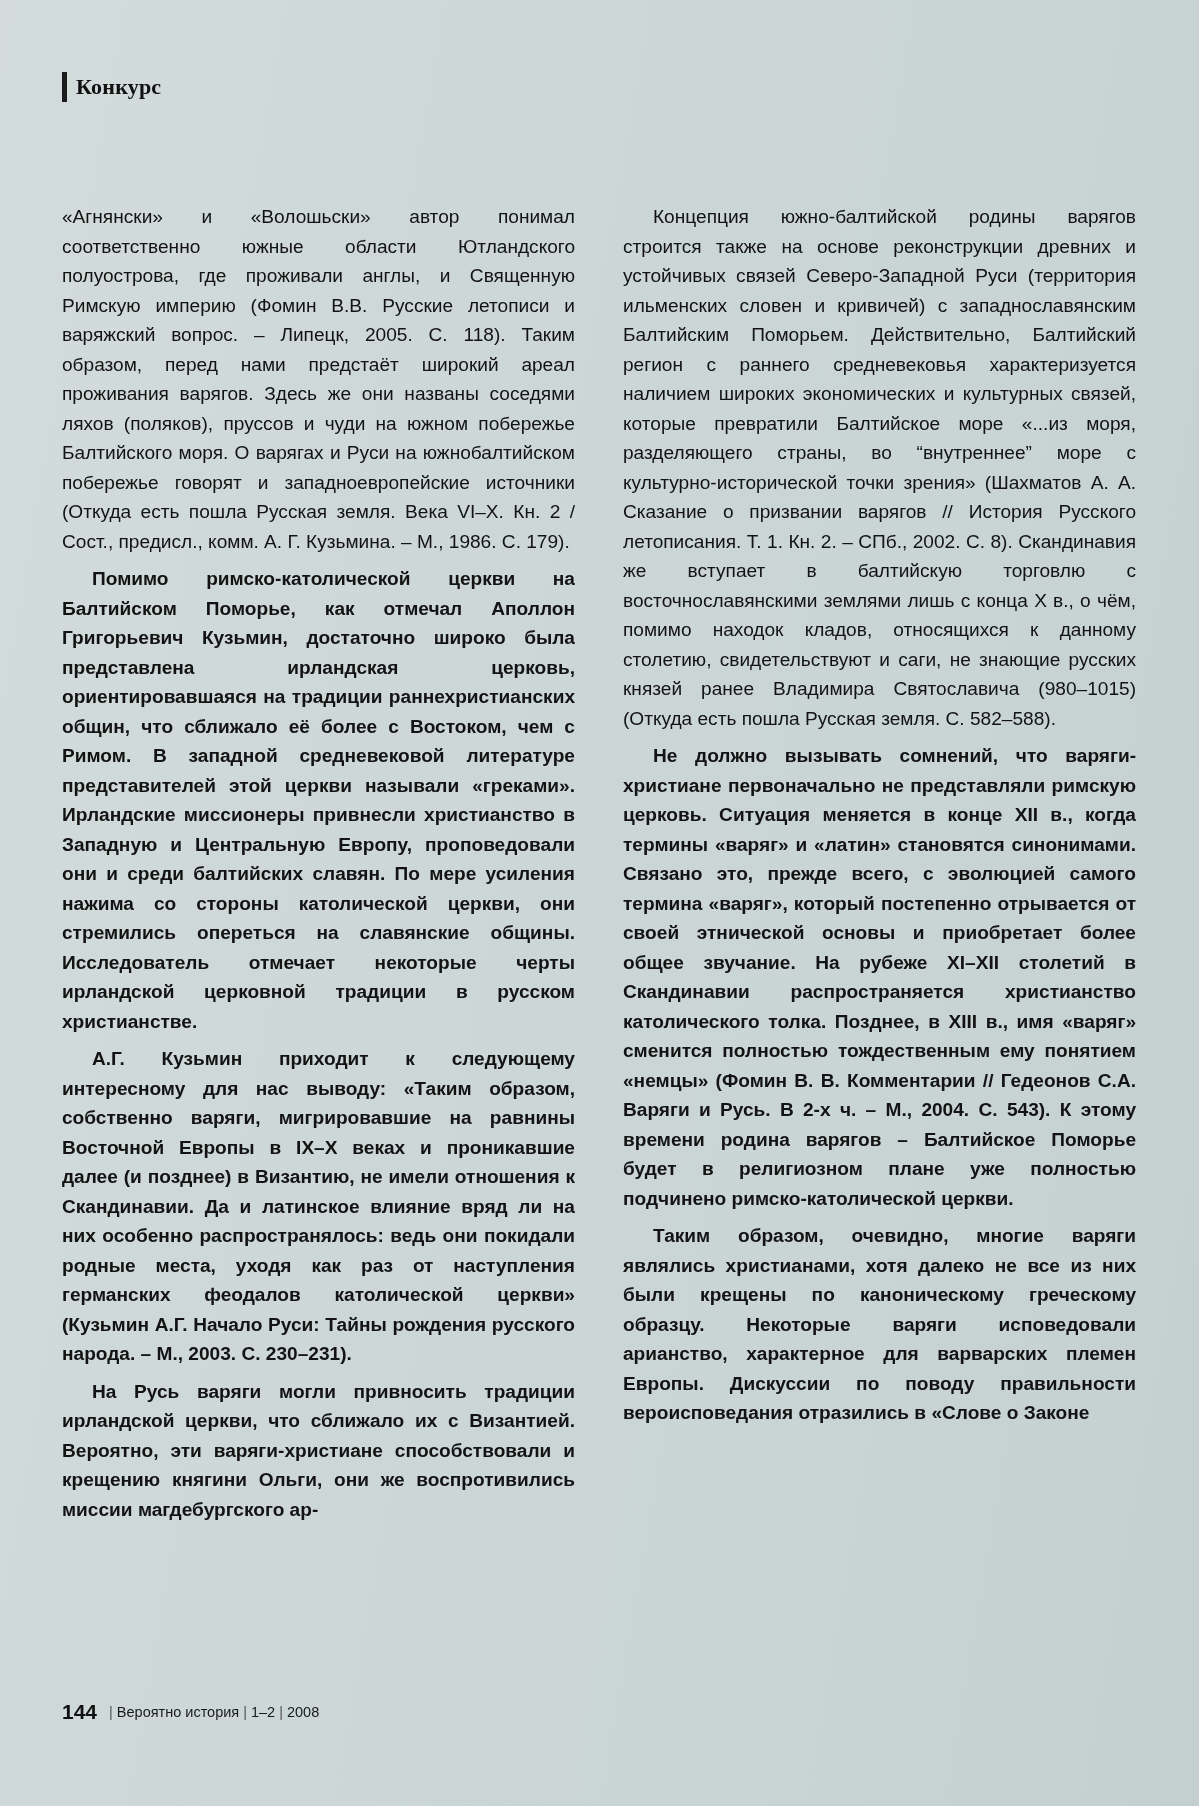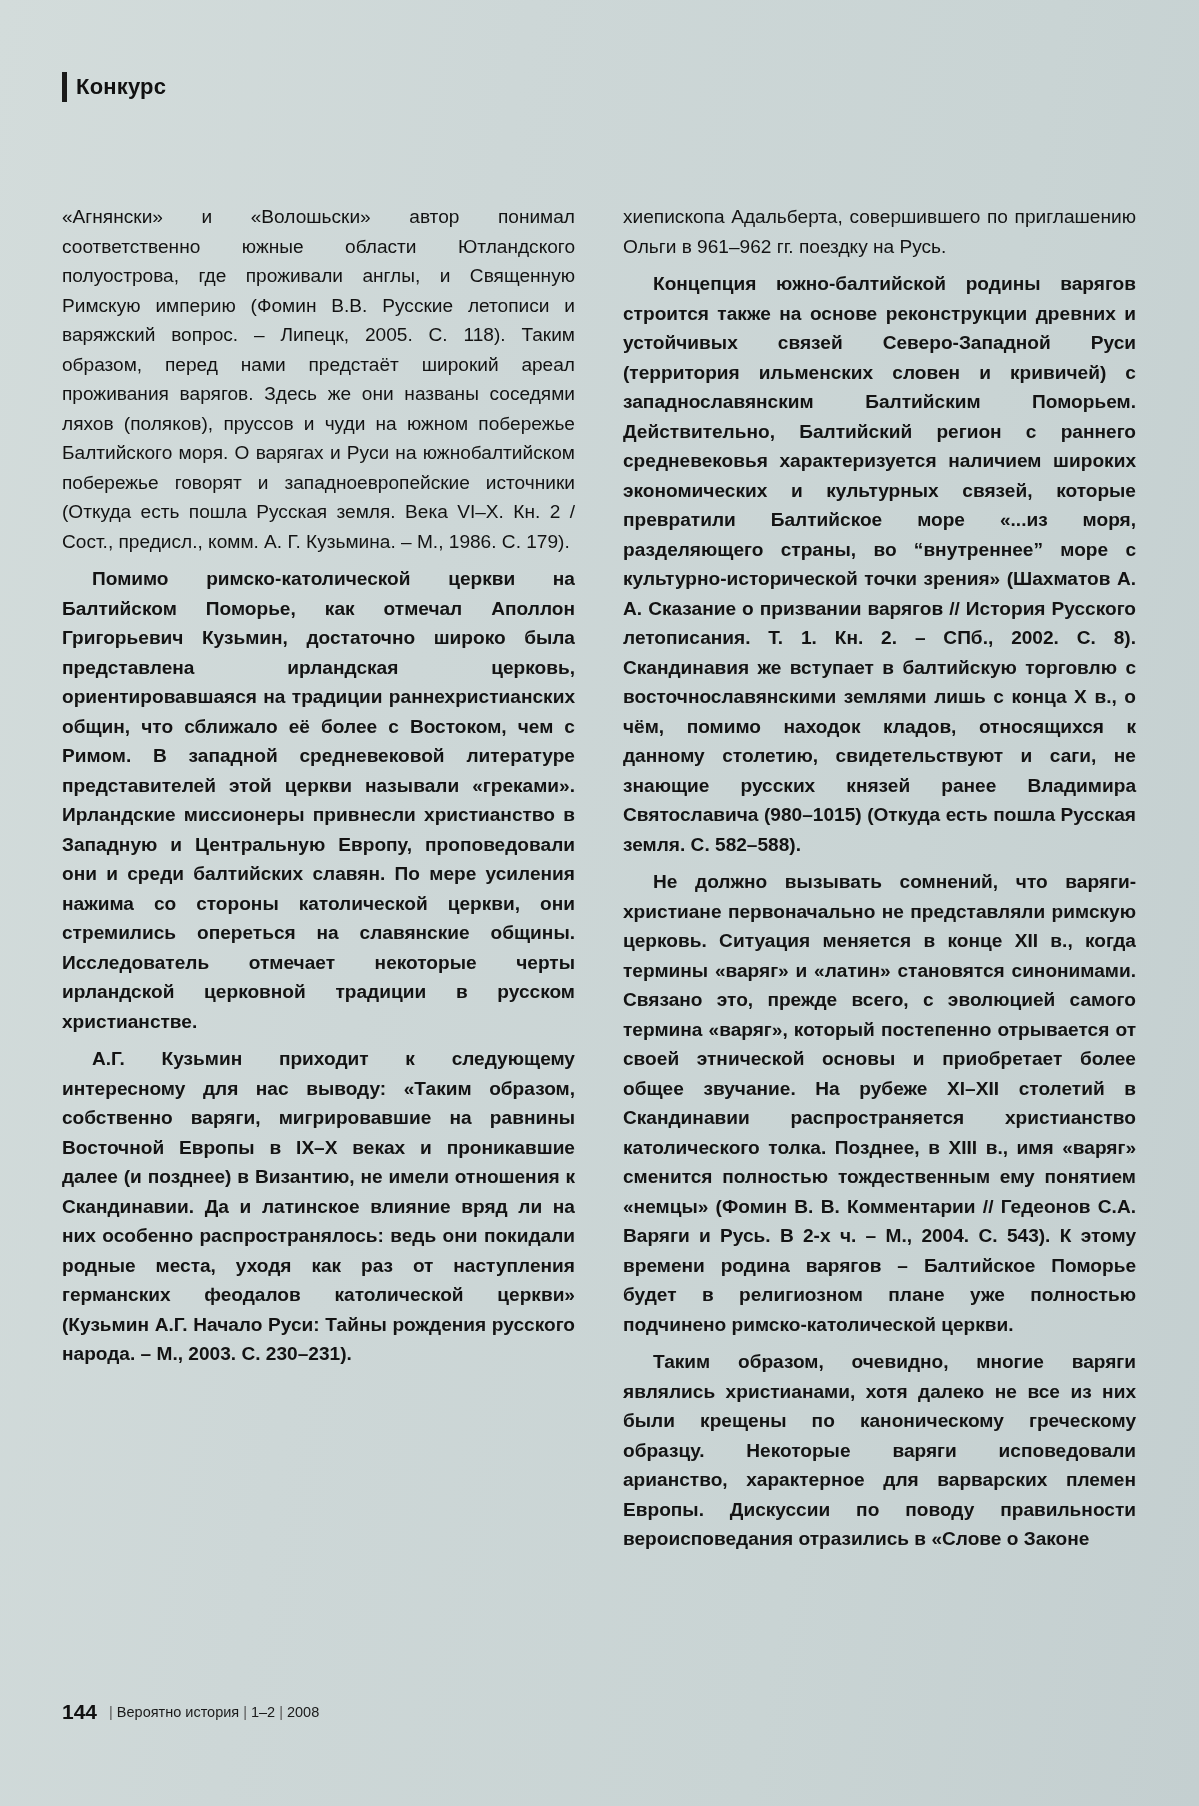--- a/index.html
+++ b/index.html
@@ -30,20 +30,21 @@
     height: 1690px;
   }
 
   
   .header {
     position: absolute;
     left: 0;
     top: 10px;
     display: flex;
     align-items: center;
+    font-family: Liberation Serif, serif;
   }
   .header-bar {
     width: 5px;
     height: 30px;
     background: #1b1b1b;
     margin-right: 9px;
   }
   .header-title {
     font-size: 22px;
     font-weight: bold;
@@ -111,24 +112,24 @@
       <div class="header-bar"></div>
       <div class="header-title">Конкурс</div>
     </div>
 
     <div class="columns">
 
       <div class="col">
         <p>«Агнянски» и «Волошьски» автор понимал соответственно южные области Ютландского полуострова, где проживали англы, и Священную Римскую империю (Фомин В.В. Русские летописи и варяжский вопрос. – Липецк, 2005. С. 118). Таким образом, перед нами предстаёт широкий ареал проживания варягов. Здесь же они названы соседями ляхов (поляков), пруссов и чуди на южном побережье Балтийского моря. О варягах и Руси на южнобалтийском побережье говорят и западноевропейские источники (Откуда есть пошла Русская земля. Века VI–X. Кн. 2 / Сост., предисл., комм. А. Г. Кузьмина. – М., 1986. С. 179).</p>
         <p class="indent">Помимо римско-католической церкви на Балтийском Поморье, как отмечал Аполлон Григорьевич Кузьмин, достаточно широко была представлена ирландская церковь, ориентировавшаяся на традиции раннехристианских общин, что сближало её более с Востоком, чем с Римом. В западной средневековой литературе представителей этой церкви называли «греками». Ирландские миссионеры привнесли христианство в Западную и Центральную Европу, проповедовали они и среди балтийских славян. По мере усиления нажима со стороны католической церкви, они стремились опереться на славянские общины. Исследователь отмечает некоторые черты ирландской церковной традиции в русском христианстве.</p>
         <p class="indent">А.Г. Кузьмин приходит к следующему интересному для нас выводу: «Таким образом, собственно варяги, мигрировавшие на равнины Восточной Европы в IX–X веках и проникавшие далее (и позднее) в Византию, не имели отношения к Скандинавии. Да и латинское влияние вряд ли на них особенно распространялось: ведь они покидали родные места, уходя как раз от наступления германских феодалов католической церкви» (Кузьмин А.Г. Начало Руси: Тайны рождения русского народа. – М., 2003. С. 230–231).</p>
+        <p class="indent">На Русь варяги могли привносить традиции ирландской церкви, что сближало их с Византией. Вероятно, эти варяги-христиане способствовали и крещению княгини Ольги, они же воспротивились миссии магдебургского ар-</p>
       </div>
 
       <div class="col">
-        <p>хиепископа Адальберта, совершившего по приглашению Ольги в 961–962 гг. поездку на Русь.</p>
         <p class="indent">Концепция южно-балтийской родины варягов строится также на основе реконструкции древних и устойчивых связей Северо-Западной Руси (территория ильменских словен и кривичей) с западнославянским  Балтийским Поморьем. Действительно, Балтийский регион с раннего средневековья характеризуется наличием широких экономических и культурных связей, которые превратили Балтийское море «...из моря, разделяющего страны, во “внутреннее” море с культурно-исторической точки зрения» (Шахматов А. А. Сказание о призвании варягов // История Русского летописания. Т. 1. Кн. 2. – СПб., 2002. С. 8). Скандинавия же вступает в балтийскую торговлю с восточнославянскими землями лишь с конца X в., о чём, помимо находок кладов, относящихся к данному столетию, свидетельствуют и саги, не знающие русских князей ранее Владимира Святославича (980–1015) (Откуда есть пошла Русская земля. С. 582–588).</p>
         <p class="indent">Не должно вызывать сомнений, что варяги-христиане первоначально не представляли римскую церковь. Ситуация меняется в конце XII в., когда термины «варяг» и «латин» становятся синонимами. Связано это, прежде всего, с эволюцией самого термина «варяг», который постепенно отрывается от своей этнической основы и приобретает более общее звучание. На рубеже XI–XII столетий в Скандинавии распространяется христианство католического толка. Позднее, в XIII в., имя «варяг» сменится полностью тождественным ему понятием «немцы» (Фомин В. В. Комментарии // Гедеонов С.А. Варяги и Русь. В 2-х ч. – М., 2004. С. 543). К этому времени родина варягов – Балтийское Поморье будет в религиозном плане уже полностью подчинено римско-католической церкви.</p>
         <p class="indent">Таким образом, очевидно, многие варяги являлись христианами, хотя далеко не все из них были крещены по каноническому греческому образцу. Некоторые варяги исповедовали арианство, характерное для варварских племен Европы. Дискуссии по поводу правильности вероисповедания отразились в «Слове о Законе</p>
       </div>
 
     </div>
 
     <div class="footer">
       <span class="pagenum">144</span>
       <span class="sep">|</span>

